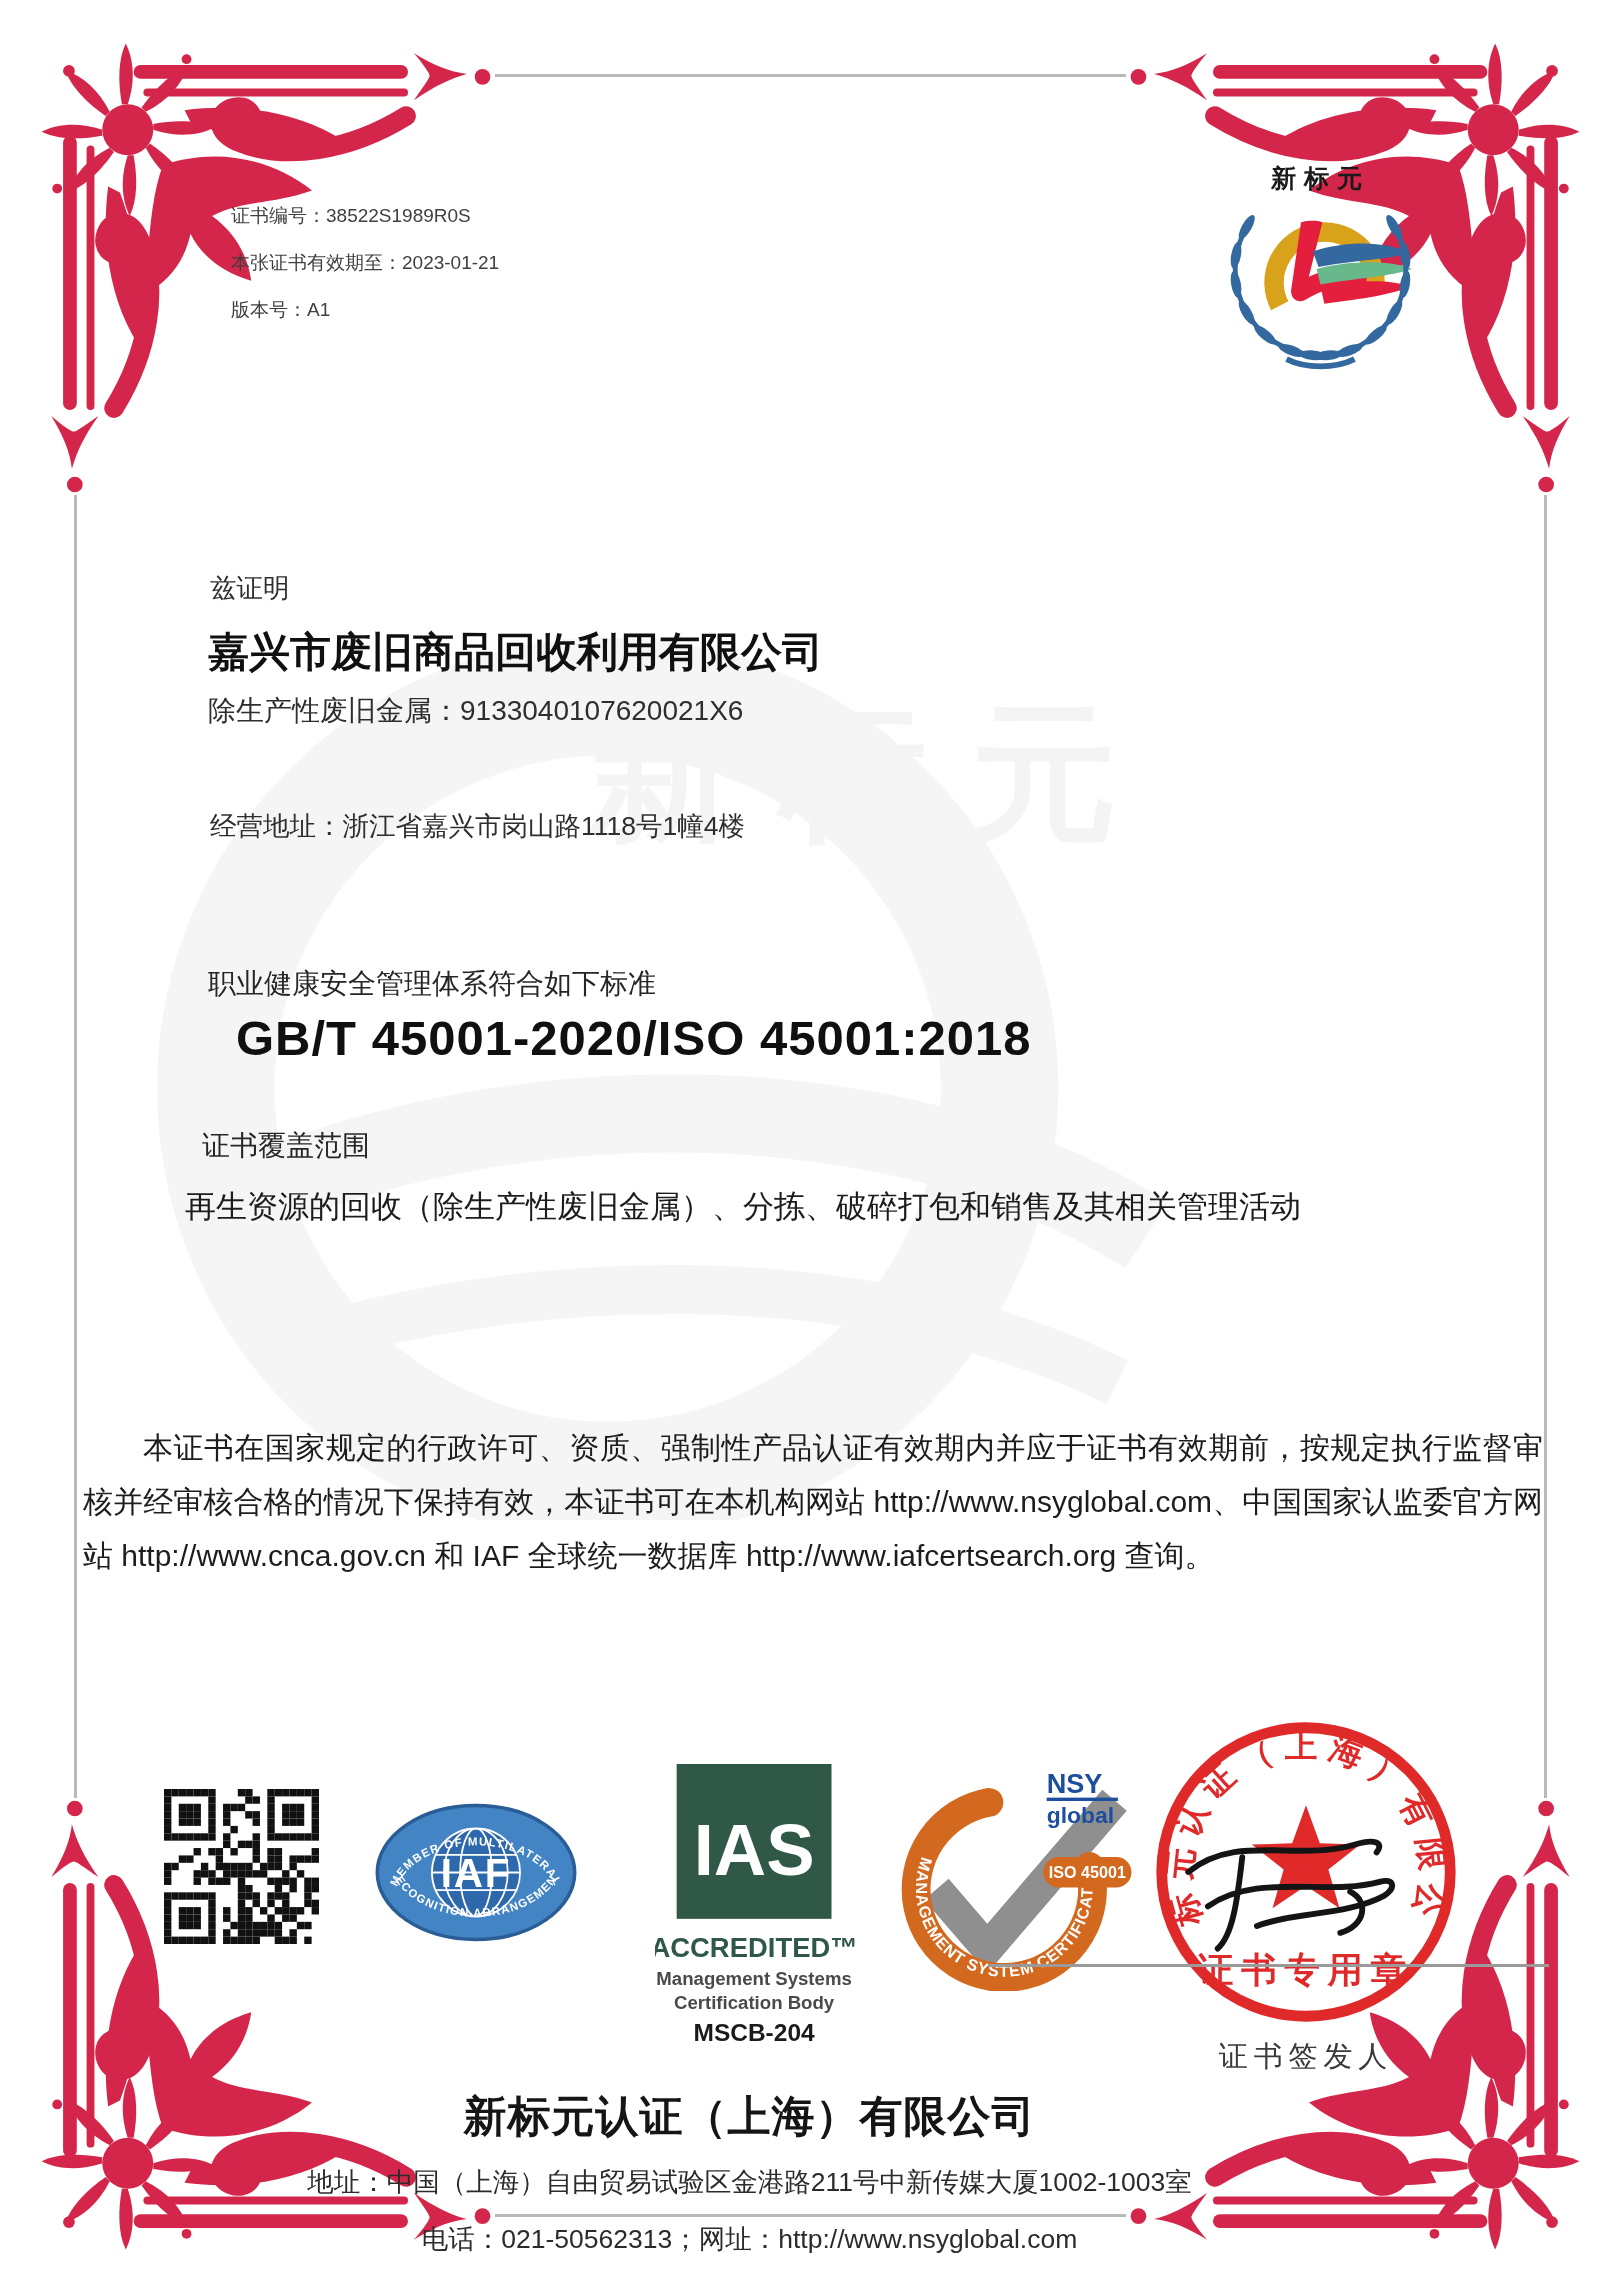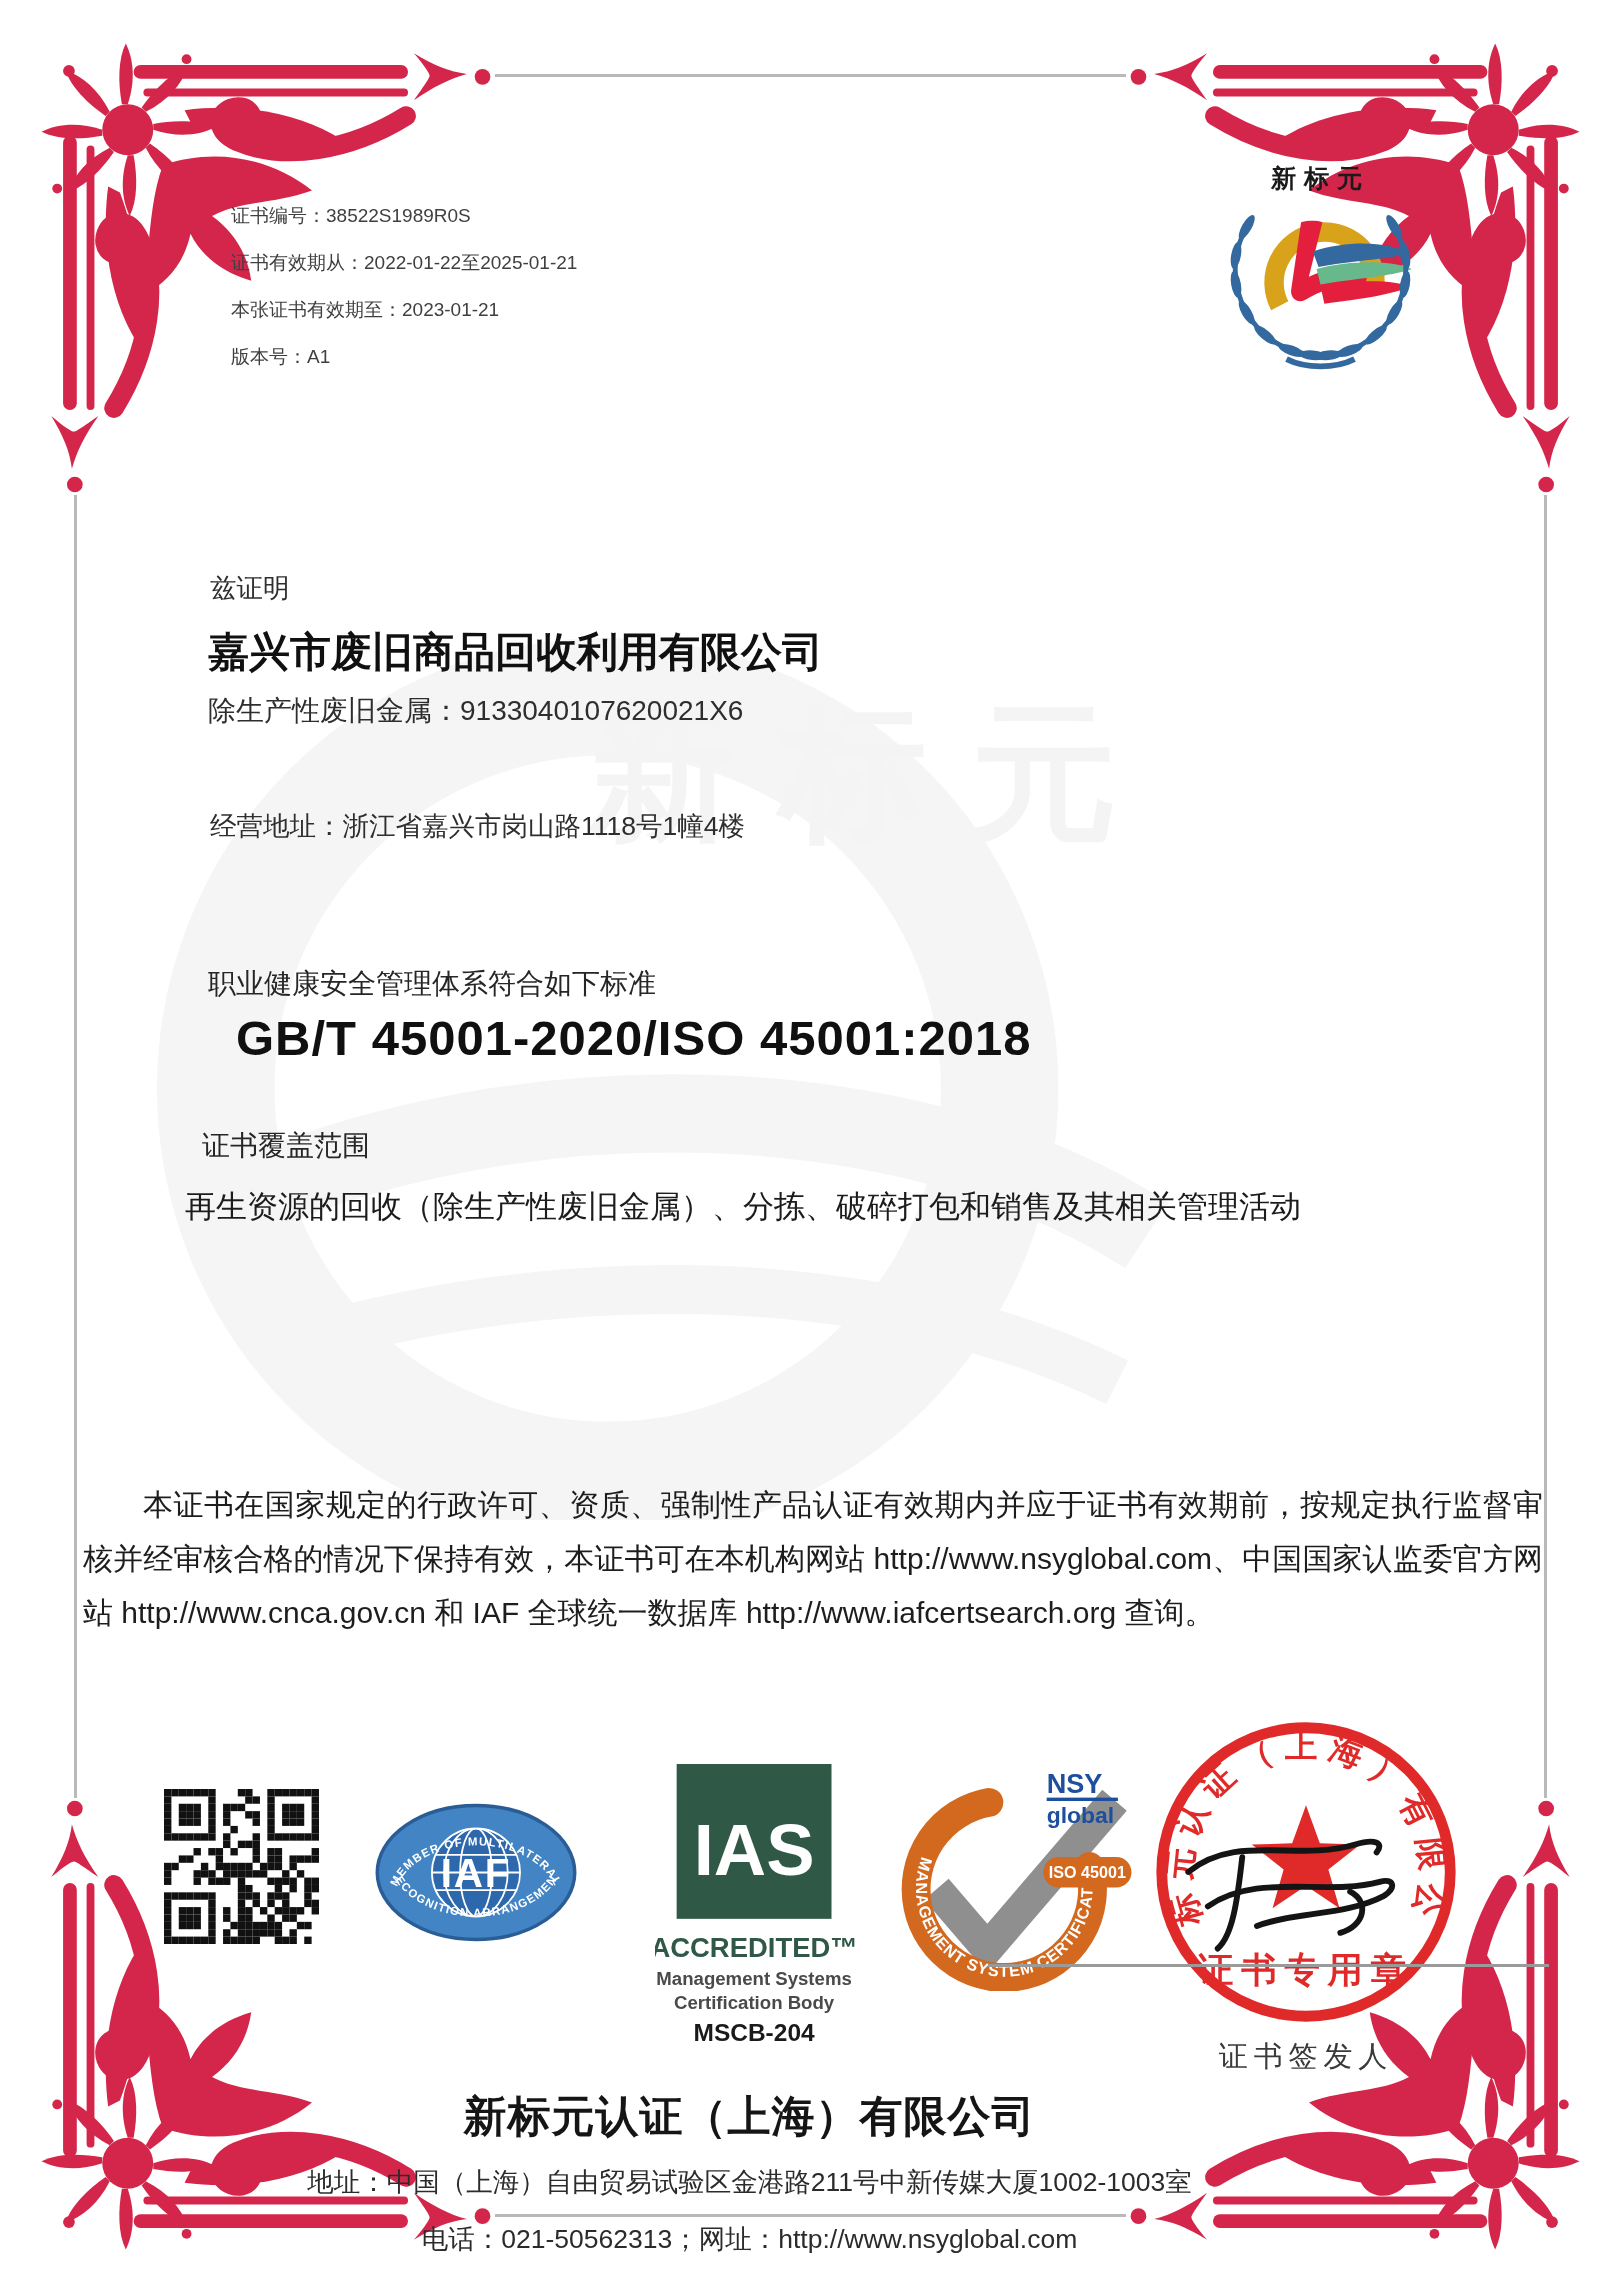--- a/index.html
+++ b/index.html
@@ -27,21 +27,21 @@
   .title{left:206px;top:433px;font-size:56px;font-weight:700;color:#141414;letter-spacing:2px;}
   .intro{left:210px;top:570px;font-size:26.5px;color:#2e2e2e;}
   .company{left:208px;top:625px;font-size:41px;font-weight:700;color:#101010;}
   .credit{left:208px;top:692px;font-size:28px;color:#2e2e2e;}
   .addr1{left:210px;top:770px;font-size:26.5px;color:#2e2e2e;}
   .addr2{left:210px;top:808px;font-size:26.5px;color:#2e2e2e;}
   .stdlead{left:208px;top:965px;font-size:28px;color:#262626;}
   .stdcode{left:204px;top:1010px;font-size:49px;font-weight:700;color:#101010;letter-spacing:1px;margin-left:32px;}
   .scopelbl{left:202px;top:1127px;font-size:28px;color:#262626;}
   .scopetxt{left:185px;top:1186px;font-size:31px;color:#1c1c1c;}
-  .decl{left:83px;top:1478px;width:1460px;font-size:30px;line-height:54px;color:#1d1d1d;
+  .decl{left:83px;top:1421px;width:1460px;font-size:30px;line-height:54px;color:#1d1d1d;
         text-align:justify;text-indent:2em;}
   
   .qr{left:164px;top:1789px;width:155px;height:155px;}
   .iaf{left:372px;top:1800px;width:208px;height:145px;}
   .ias{left:655px;top:1764px;width:206px;height:294px;}
   .nsy{left:877px;top:1762px;width:263px;height:229px;}
   .stamp{left:1149px;top:1715px;width:314px;height:314px;z-index:2;}
   .sigline{left:988px;top:1964px;width:561px;height:2.9px;background:#9a9a9a;z-index:3;}
   .signer{left:1149px;top:2037px;width:314px;text-align:center;font-size:29px;
           letter-spacing:5.9px;color:#3a3a3a;z-index:2;}
@@ -117,21 +117,20 @@
         <use href="#cornerart"></use>
       </svg>
     </div>
   <div class="grayline gl-top"></div>
   <div class="grayline gl-bottom"></div>
   <div class="grayline gl-left"></div>
   <div class="grayline gl-right"></div>
 
   <div class="abs hdr z">
     <div>证书编号：38522S1989R0S</div>
-    <div>证书有效期从：2022-01-22至2025-01-21</div>
     <div>本张证书有效期至：2023-01-21</div>
     <div>版本号：A1</div>
   </div>
 
   <svg class="abs logo z" viewBox="0 0 240 220">
     <text x="120" y="30" text-anchor="middle" font-size="26" font-weight="bold" letter-spacing="8" fill="#1a1a1a">新标元</text>
     <path d="M78,152 A52,52 0 1 1 176,132" fill="none" stroke="#d9a21b" stroke-width="20"></path>
     <path d="M100,66 C108,64 116,64 122,66 L108,122 C130,112 152,108 170,112 L166,132 C146,128 124,134 104,146 C96,150 88,144 90,134 Z" fill="#e41f3d"></path>
     <path d="M112,96 C150,84 190,86 212,98 C190,104 150,106 118,112 Z" fill="#33699f"></path>
     <path d="M116,114 C156,104 196,106 214,114 C192,122 152,124 120,130 Z" fill="#67b98c"></path>

